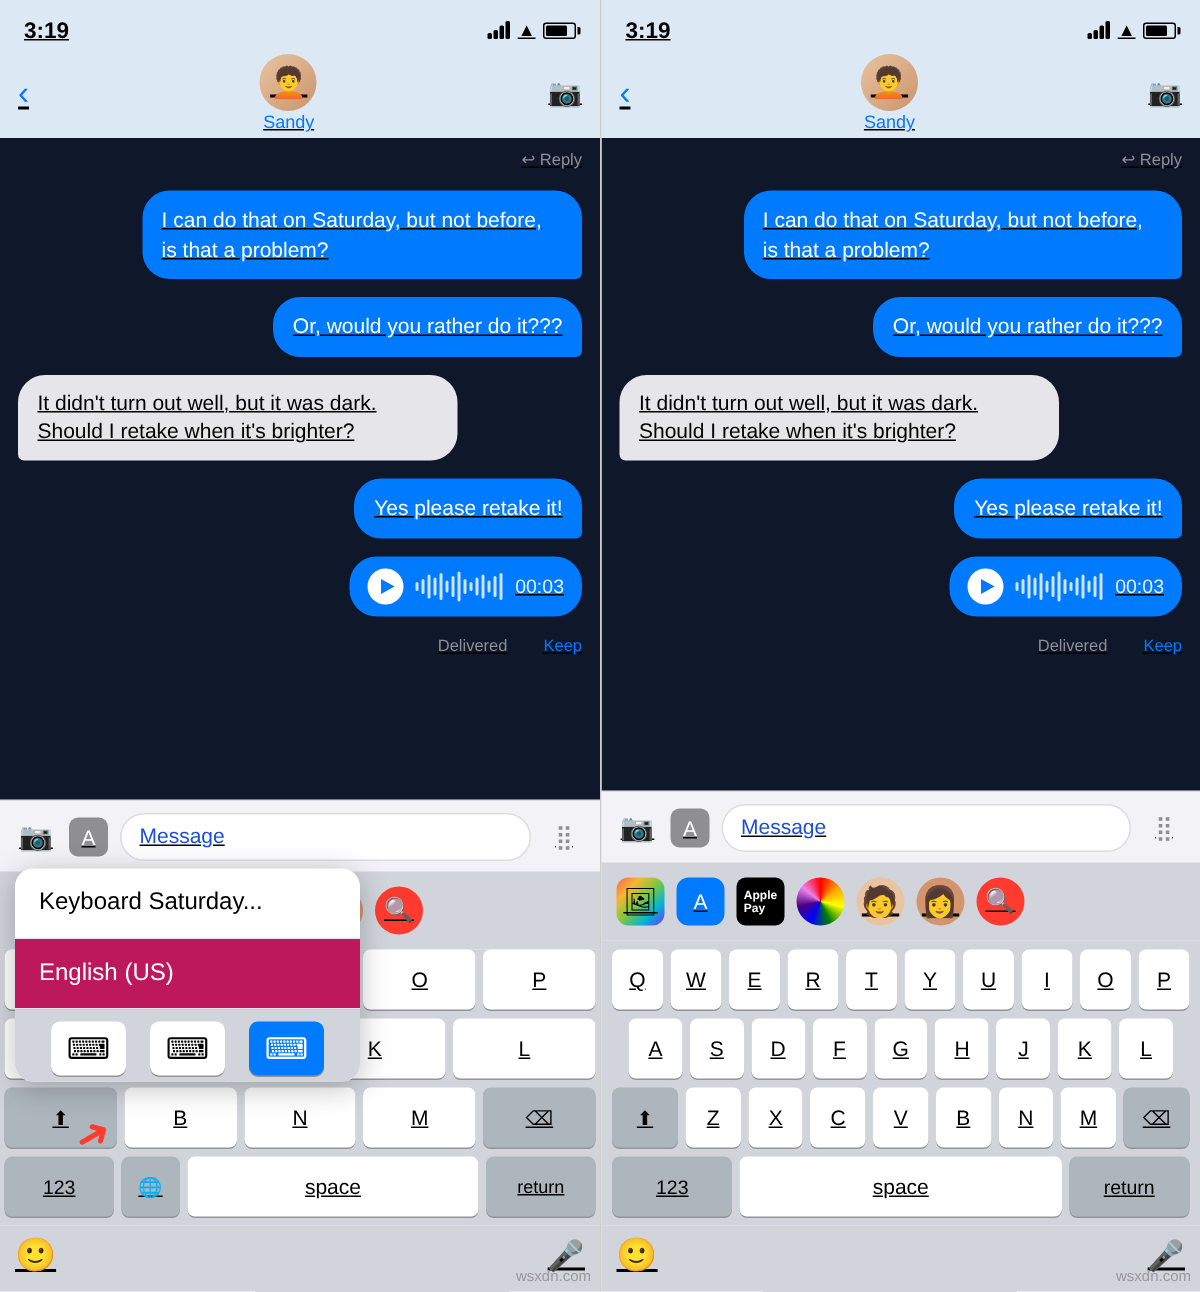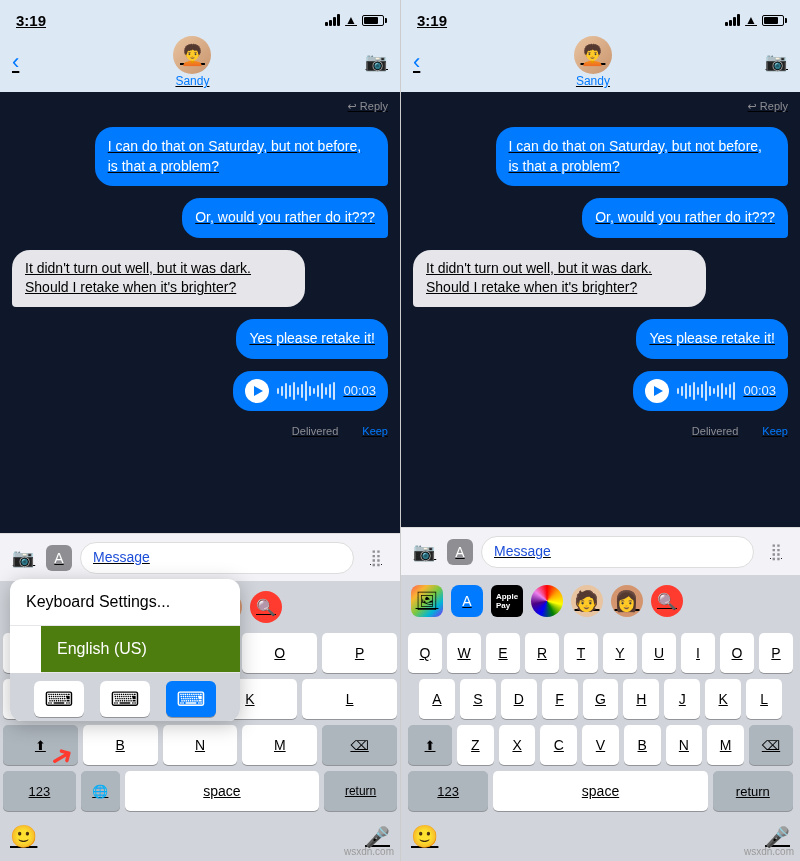--- a/index.html
+++ b/index.html
@@ -344,23 +344,22 @@
       z-index: 100;
     }
     .popup-item {
       padding: 14px 16px;
       font-size: 16px;
       color: #000;
       border-bottom: 1px solid #e5e5ea;
       cursor: pointer;
     }
     .popup-item.active {
-      background: #4d7c0f;
+      background: #be185d;
       color: #fff;
-      margin-left: 31px;
     }
     .popup-item:last-child {
       border-bottom: none;
     }
     .keyboard-switcher-row {
       display: flex;
       justify-content: center;
       gap: 16px;
       padding: 8px 0 4px;
       background: #d1d5db;
@@ -518,21 +517,21 @@
     </div>
     <div class="key-row-full">
       <div class="key dark" style="min-width:50px;flex:1.5;">123</div>
       <div class="key dark" style="min-width:32px;flex:0.8;">🌐</div>
       <div class="key space-key">space</div>
       <div class="key action" style="flex:1.5;">return</div>
     </div>
   </div>
 
   <div class="keyboard-popup">
-    <div class="popup-item">Keyboard Settings...</div>
+    <div class="popup-item">Keyboard Saturday...</div>
     <div class="popup-item active">English (US)</div>
     <div class="keyboard-switcher-row">
       <button class="switcher-btn">⌨</button>
       <button class="switcher-btn">⌨</button>
       <button class="switcher-btn active-blue">⌨</button>
     </div>
   </div>
 
   <div class="arrow-indicator">➜</div>
 

